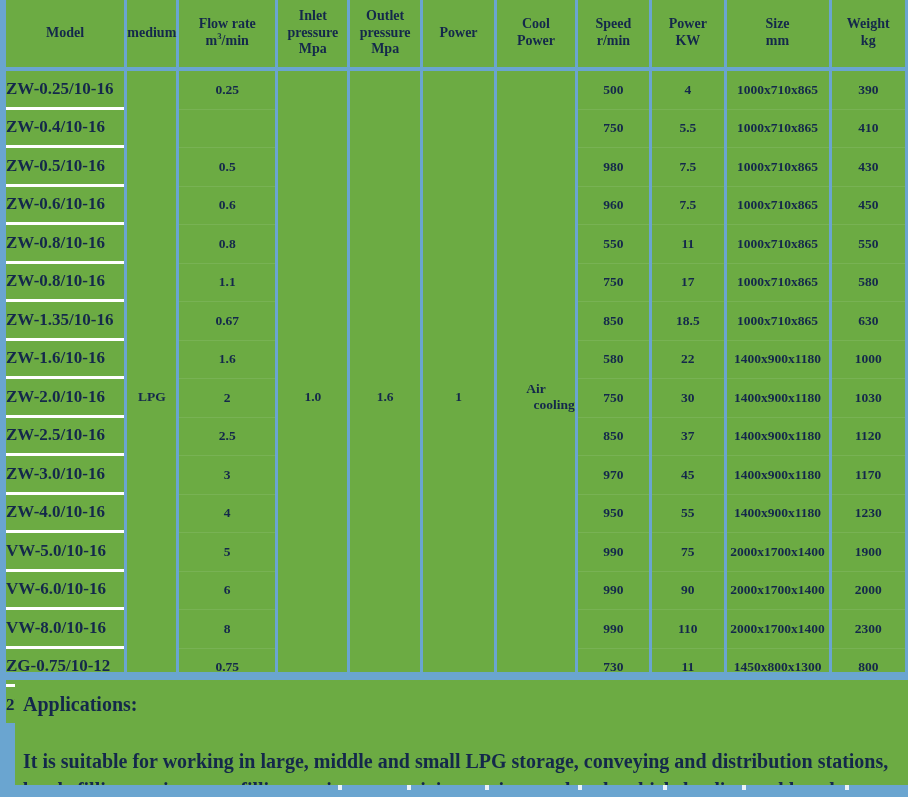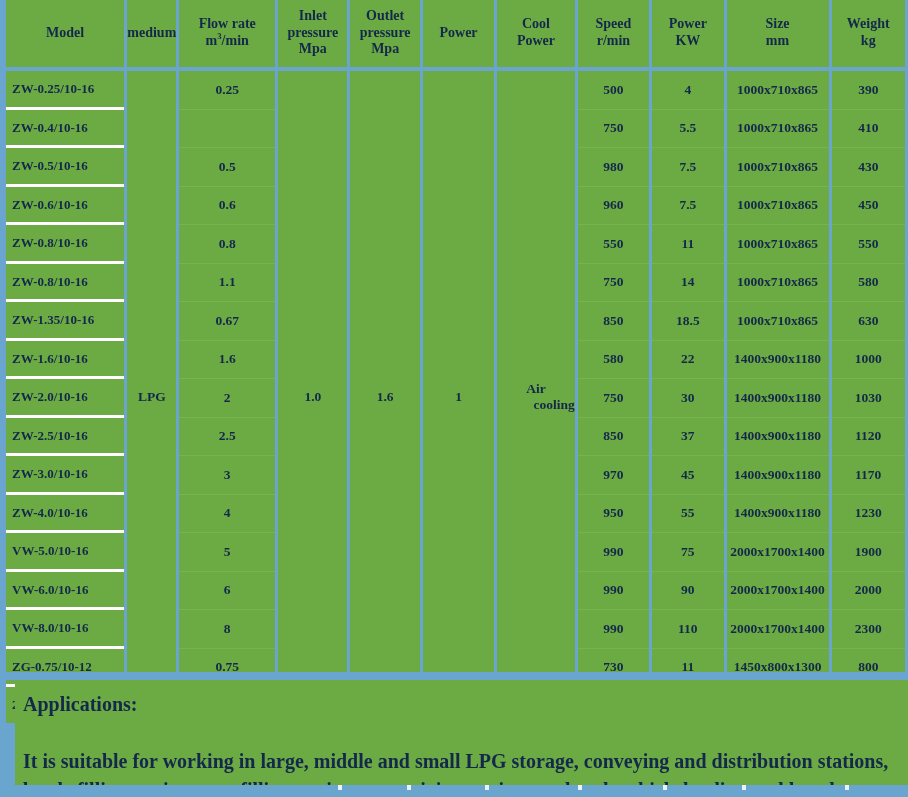--- a/index.html
+++ b/index.html
@@ -62,22 +62,21 @@
     line-height: 0;
   }
 
   
   .spec-table tbody td {
     height: 35.5px;
   }
   
   td.c-model {
     text-align: left;
-    padding-left: 6px;
-    font-size: 13px;
+    font-size: 17px;
     border-bottom: 3px solid #ffffff;
     border-top: 0;
   }
   tbody tr:last-child td.c-model {
     border-bottom: 0;
   }
   
   td.c-data {
     border-bottom: 1px solid #78b254;
   }
@@ -254,21 +253,21 @@
           <td class="c-data">0.8</td>
           <td class="c-data">550</td>
           <td class="c-data">11</td>
           <td class="c-data">1000x710x865</td>
           <td class="c-data">550</td>
         </tr>
         <tr>
           <td class="c-model">ZW-0.8/10-16</td>
           <td class="c-data">1.1</td>
           <td class="c-data">750</td>
-          <td class="c-data">14</td>
+          <td class="c-data">17</td>
           <td class="c-data">1000x710x865</td>
           <td class="c-data">580</td>
         </tr>
         <tr>
           <td class="c-model">ZW-1.35/10-16</td>
           <td class="c-data">0.67</td>
           <td class="c-data">850</td>
           <td class="c-data">18.5</td>
           <td class="c-data">1000x710x865</td>
           <td class="c-data">630</td>

